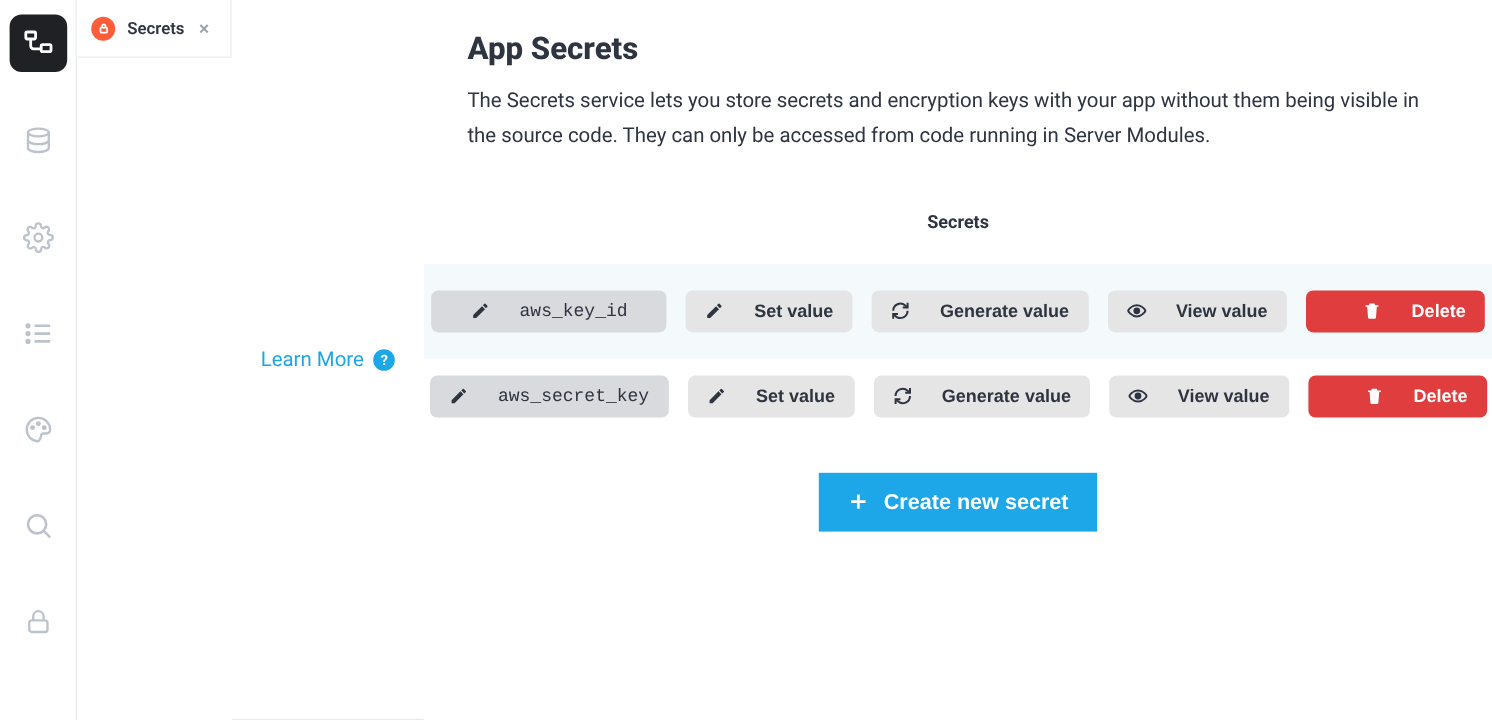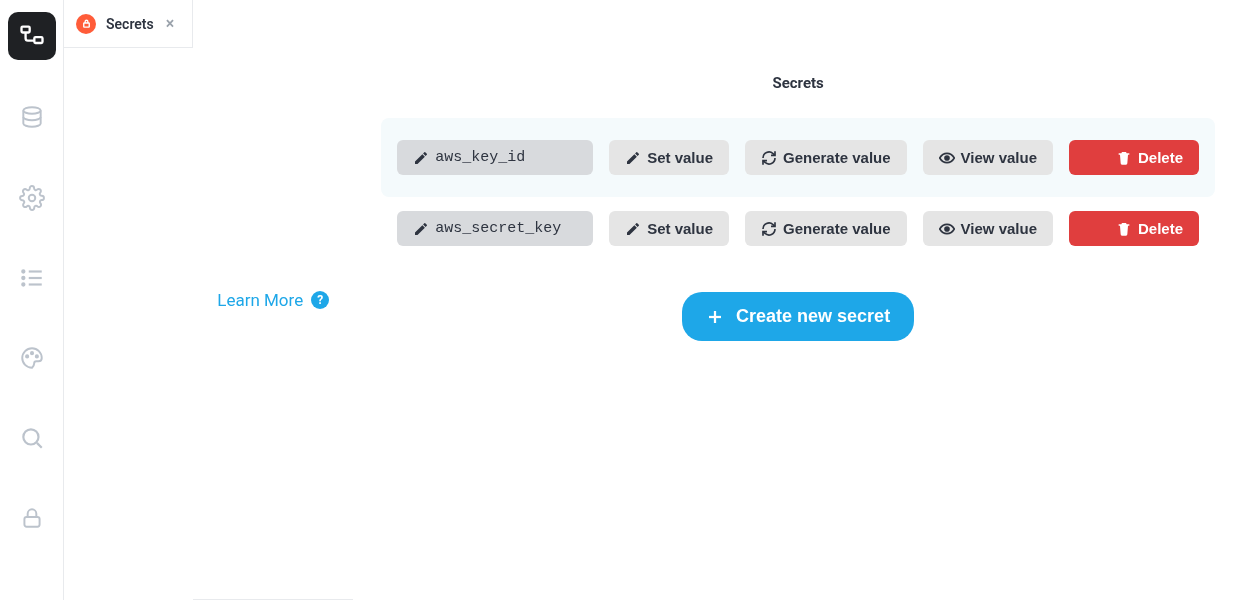--- a/index.html
+++ b/index.html
@@ -146,28 +146,29 @@
       align-items: center;
       justify-content: center;
     }
     .secret-row.first-row {
       background: #f4fafc;
       padding: 22px 16px;
     }
     .pill {
       display: inline-flex;
       align-items: center;
-      gap: 6px;
+      gap: 25px;
       border-radius: 6px;
       padding: 9px 16px;
       font-size: 15px;
       font-weight: 700;
       cursor: pointer;
       border: none;
       white-space: nowrap;
+      justify-content: center;
     }
     .pill svg { width: 16px; height: 16px; flex: 0 0 auto; }
     .name-pill {
       background: #d8dadd;
       color: #2e3440;
       font-family: "SFMono-Regular", Consolas, "Liberation Mono", Menlo, monospace;
       font-weight: 500;
       min-width: 196px;
     }
     .action-pill {
@@ -180,21 +181,21 @@
       padding-left: 47px;
     }
     .create-btn {
       margin-top: 32px;
       background: #1ea7e8;
       color: #fff;
       display: inline-flex;
       align-items: center;
       gap: 12px;
       border: none;
-      border-radius: 20px;
+      border-radius: 0;
       padding: 14px 24px;
       font-size: 18px;
       font-weight: 700;
       cursor: pointer;
     }
     .create-btn svg { width: 18px; height: 18px; }
   </style>
 </head>
 <body>
 
@@ -265,20 +266,22 @@
       <span class="close">×</span>
     </div>
   </div>
 
   <div class="intro-bar">
     <a href="#">Learn More</a>
     <span class="help-circle">?</span>
   </div>
 
   <div class="content">
+    <h1 class="page-title">App Secrets</h1>
+    <p class="page-desc">The Secrets service lets you store secrets and encryption keys with your app without them being visible in the source code. They can only be accessed from code running in Server Modules.</p>
 
     <div class="secrets-section">
       <div class="secrets-heading">Secrets</div>
 
       <div class="secret-row first-row">
         <button class="pill name-pill">
           <svg viewBox="0 0 24 24" fill="currentColor">
               <path d="M3 17.25V21h3.75L17.81 9.94l-3.75-3.75L3 17.25zM20.71 7.04a1 1 0 0 0 0-1.41l-2.34-2.34a1 1 0 0 0-1.41 0l-1.83 1.83 3.75 3.75 1.83-1.83z"></path>
             </svg>
           <span>aws_key_id</span>

